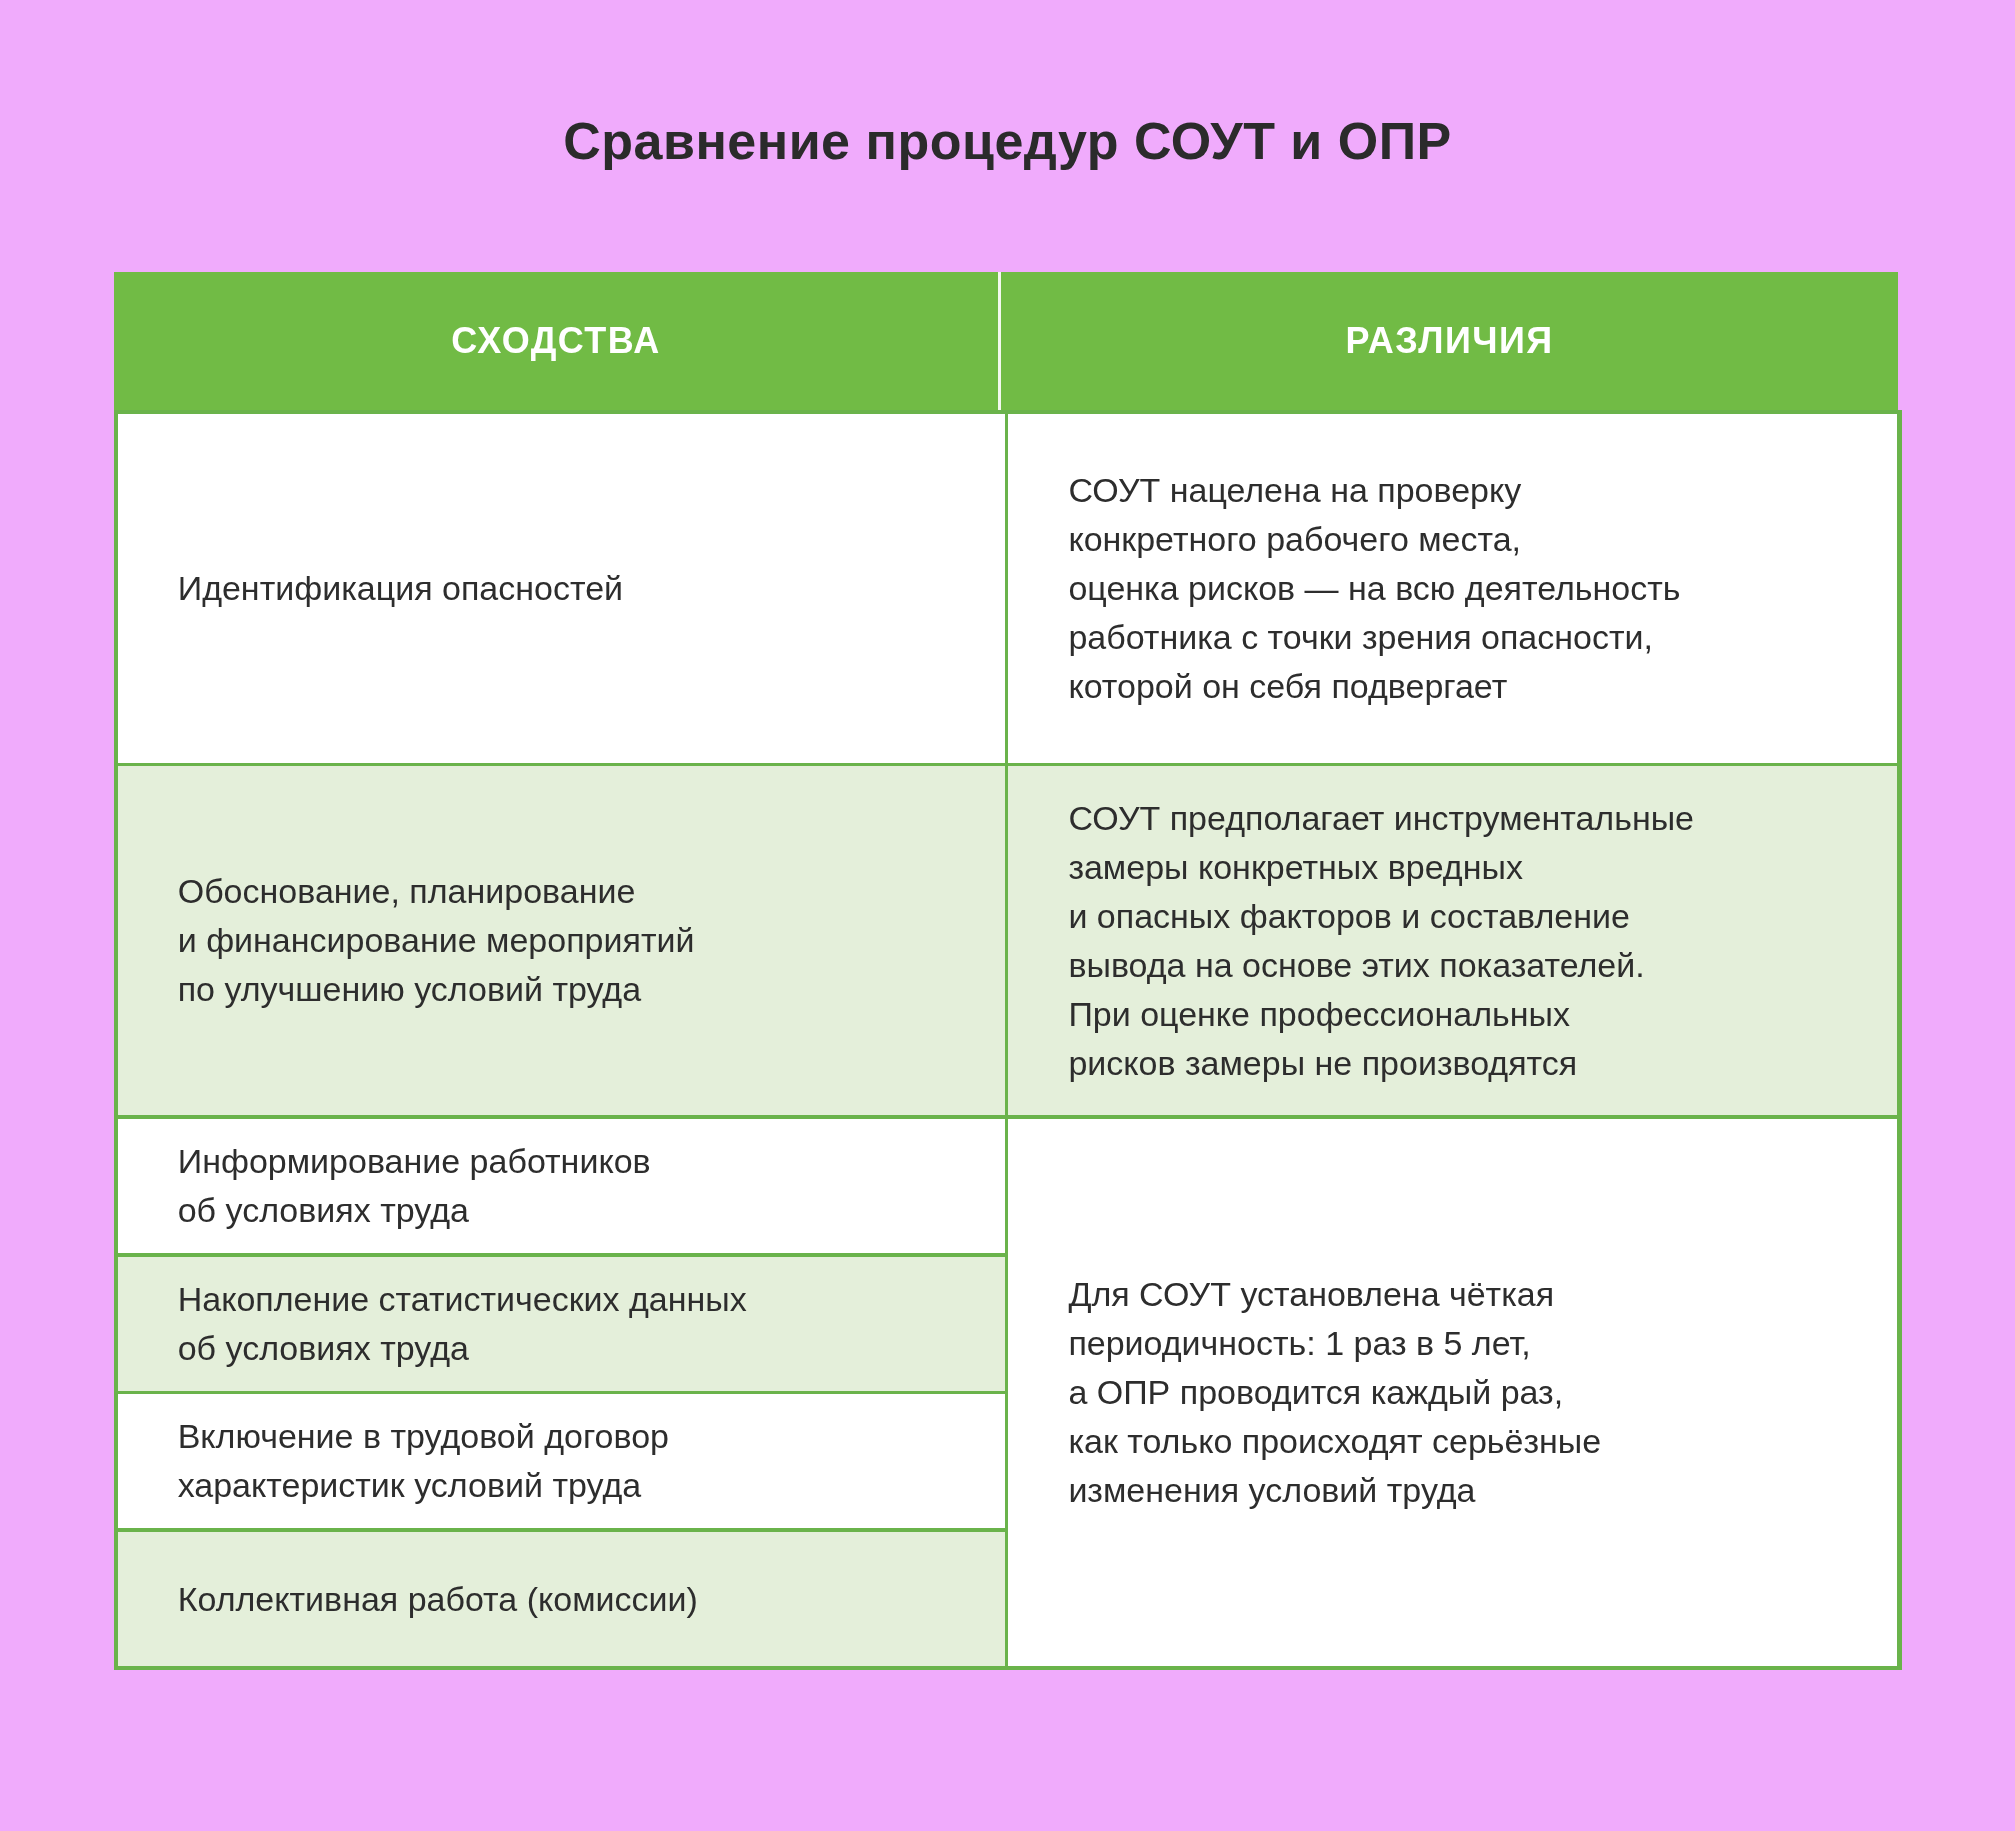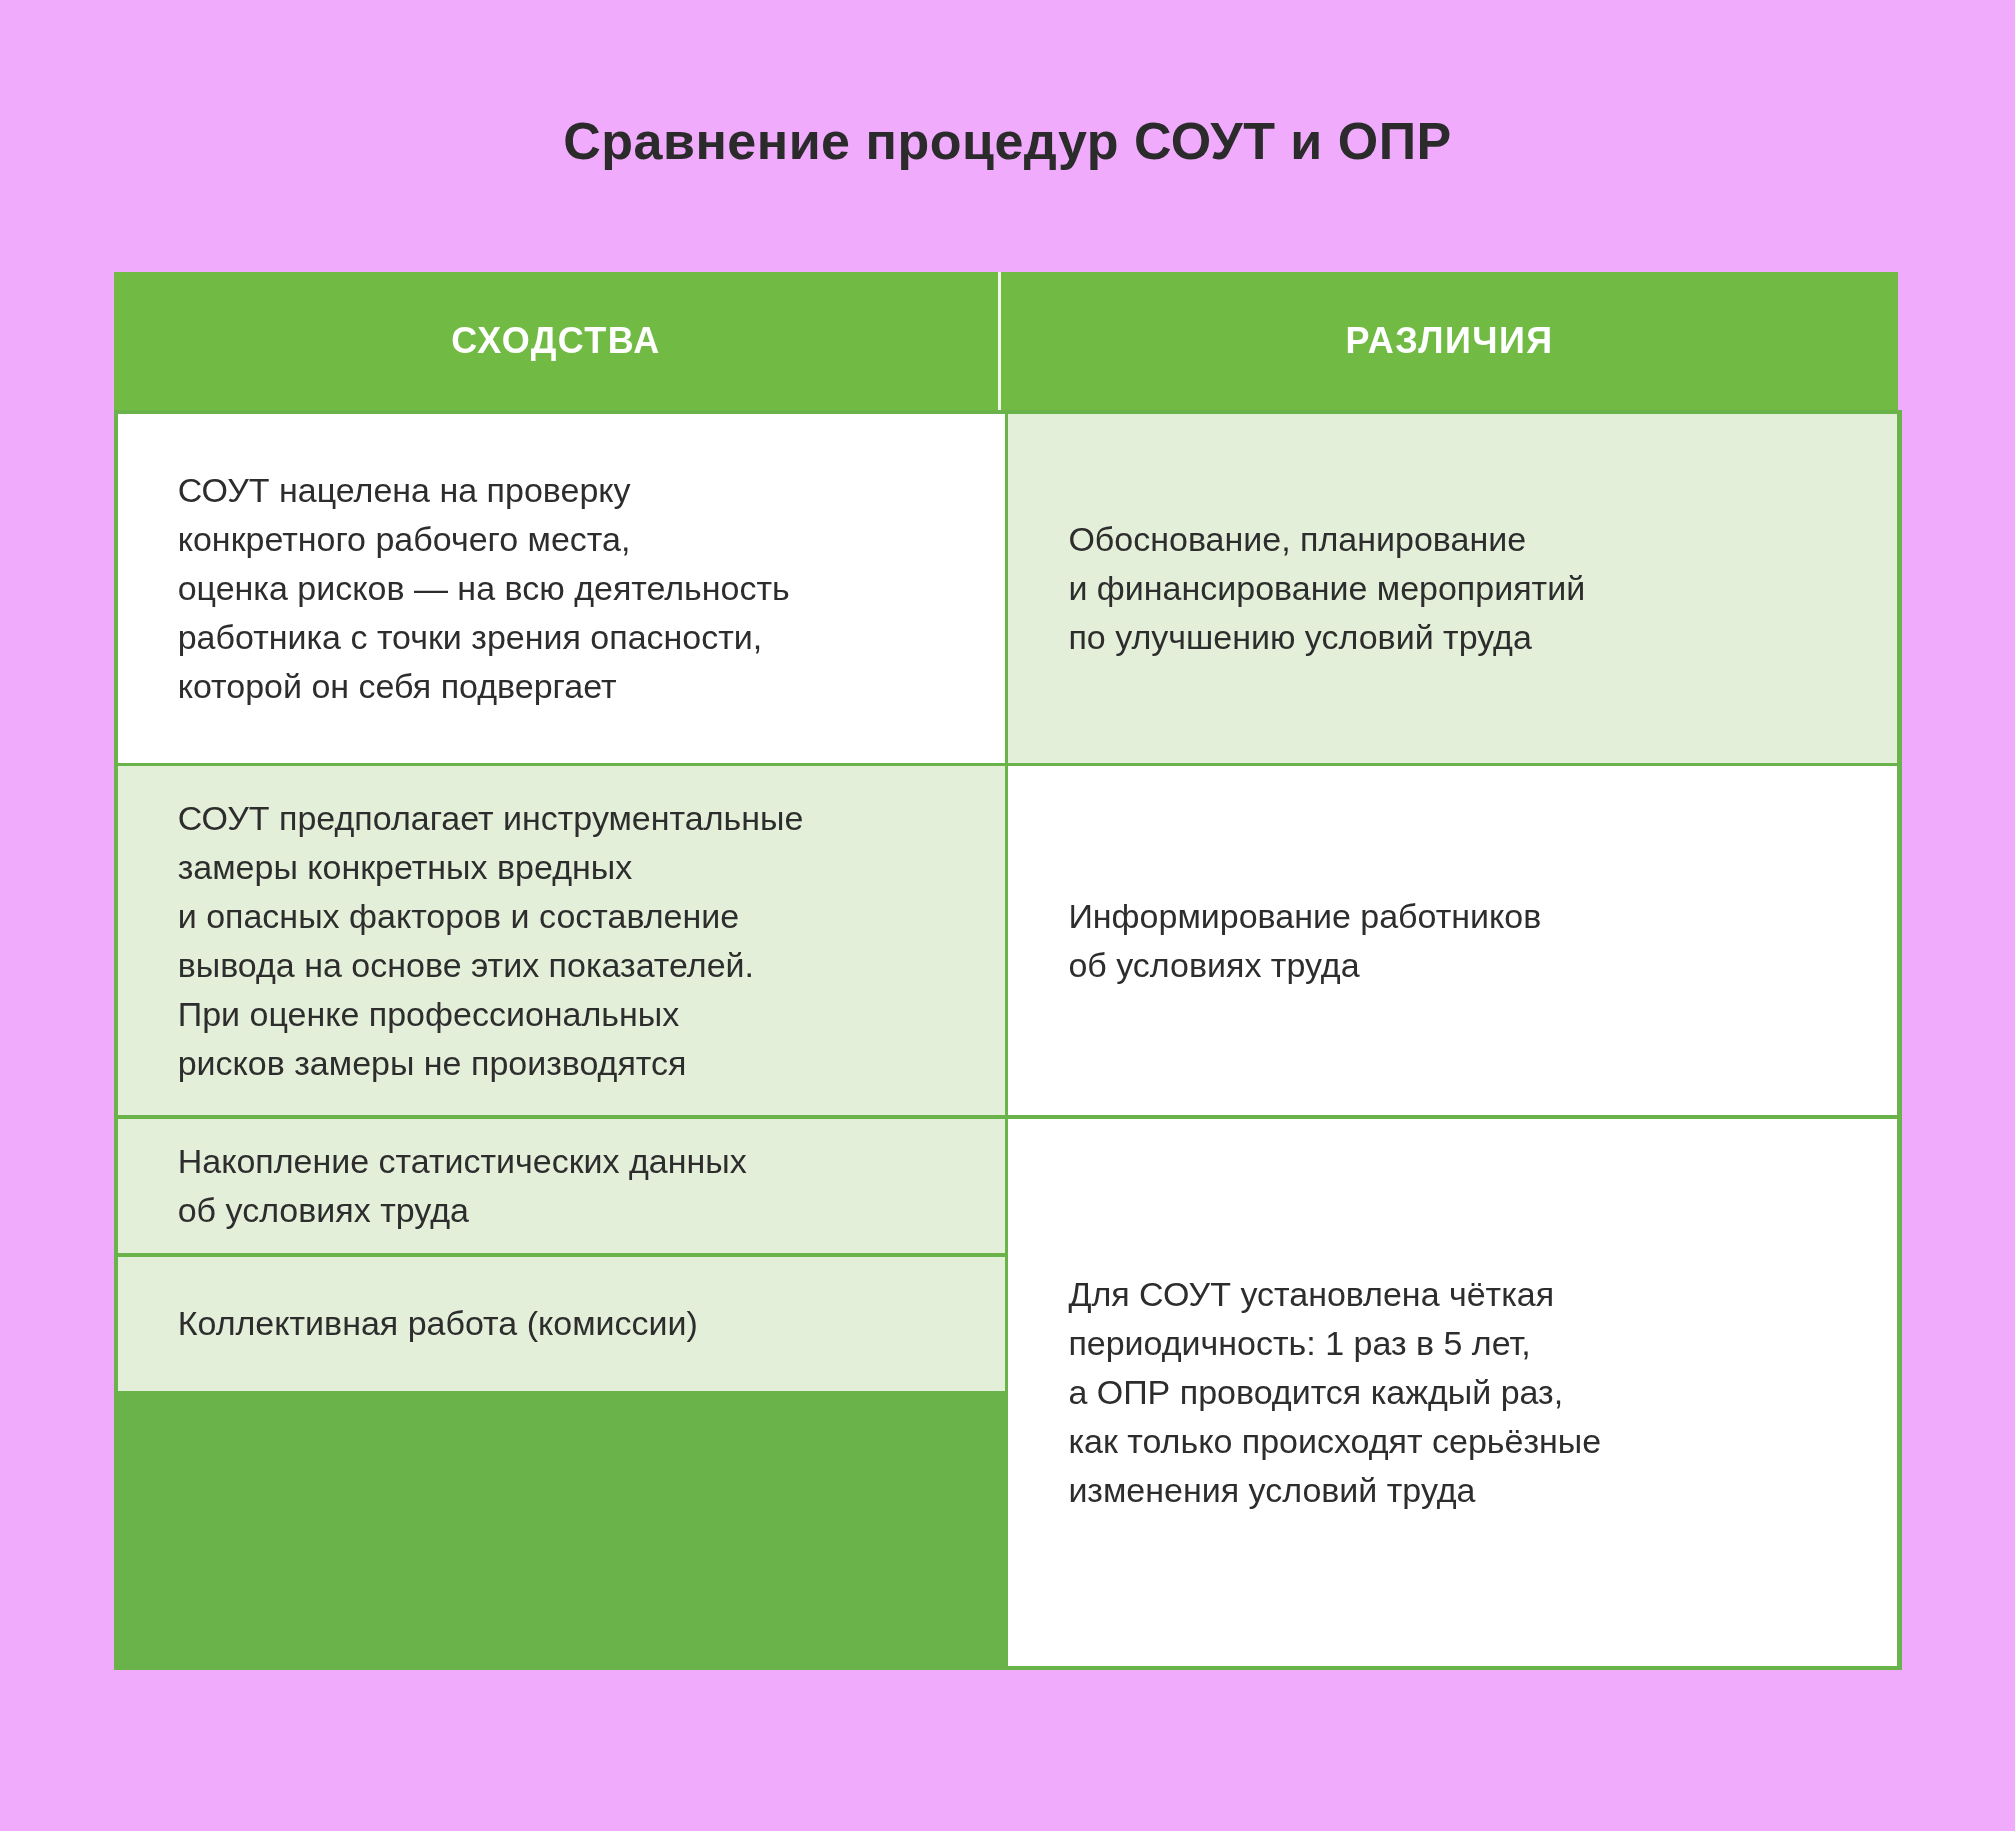--- a/index.html
+++ b/index.html
@@ -90,20 +90,23 @@
         <span class="cell-text">СХОДСТВА</span>
       </div>
       <div class="header-cell right">
         <span class="cell-text">РАЗЛИЧИЯ</span>
       </div>
     </div>
 
     <div class="table-body">
 
       <div class="cell">
+        <span class="cell-text">Идентификация опасностей</span>
+      </div>
+      <div class="cell">
         <span class="cell-text">СОУТ нацелена на проверку
 конкретного рабочего места,
 оценка рисков — на всю деятельность
 работника с точки зрения опасности,
 которой он себя подвергает</span>
       </div>
 
       <div class="cell shade">
         <span class="cell-text">Обоснование, планирование
 и финансирование мероприятий
@@ -129,20 +132,24 @@
 а ОПР проводится каждый раз,
 как только происходят серьёзные
 изменения условий труда</span>
       </div>
 
       <div class="cell shade">
         <span class="cell-text">Накопление статистических данных
 об условиях труда</span>
       </div>
 
+      <div class="cell">
+        <span class="cell-text">Включение в трудовой договор
+характеристик условий труда</span>
+      </div>
 
       <div class="cell shade">
         <span class="cell-text">Коллективная работа (комиссии)</span>
       </div>
 
     </div>
   </div>
 </div>
 
 

